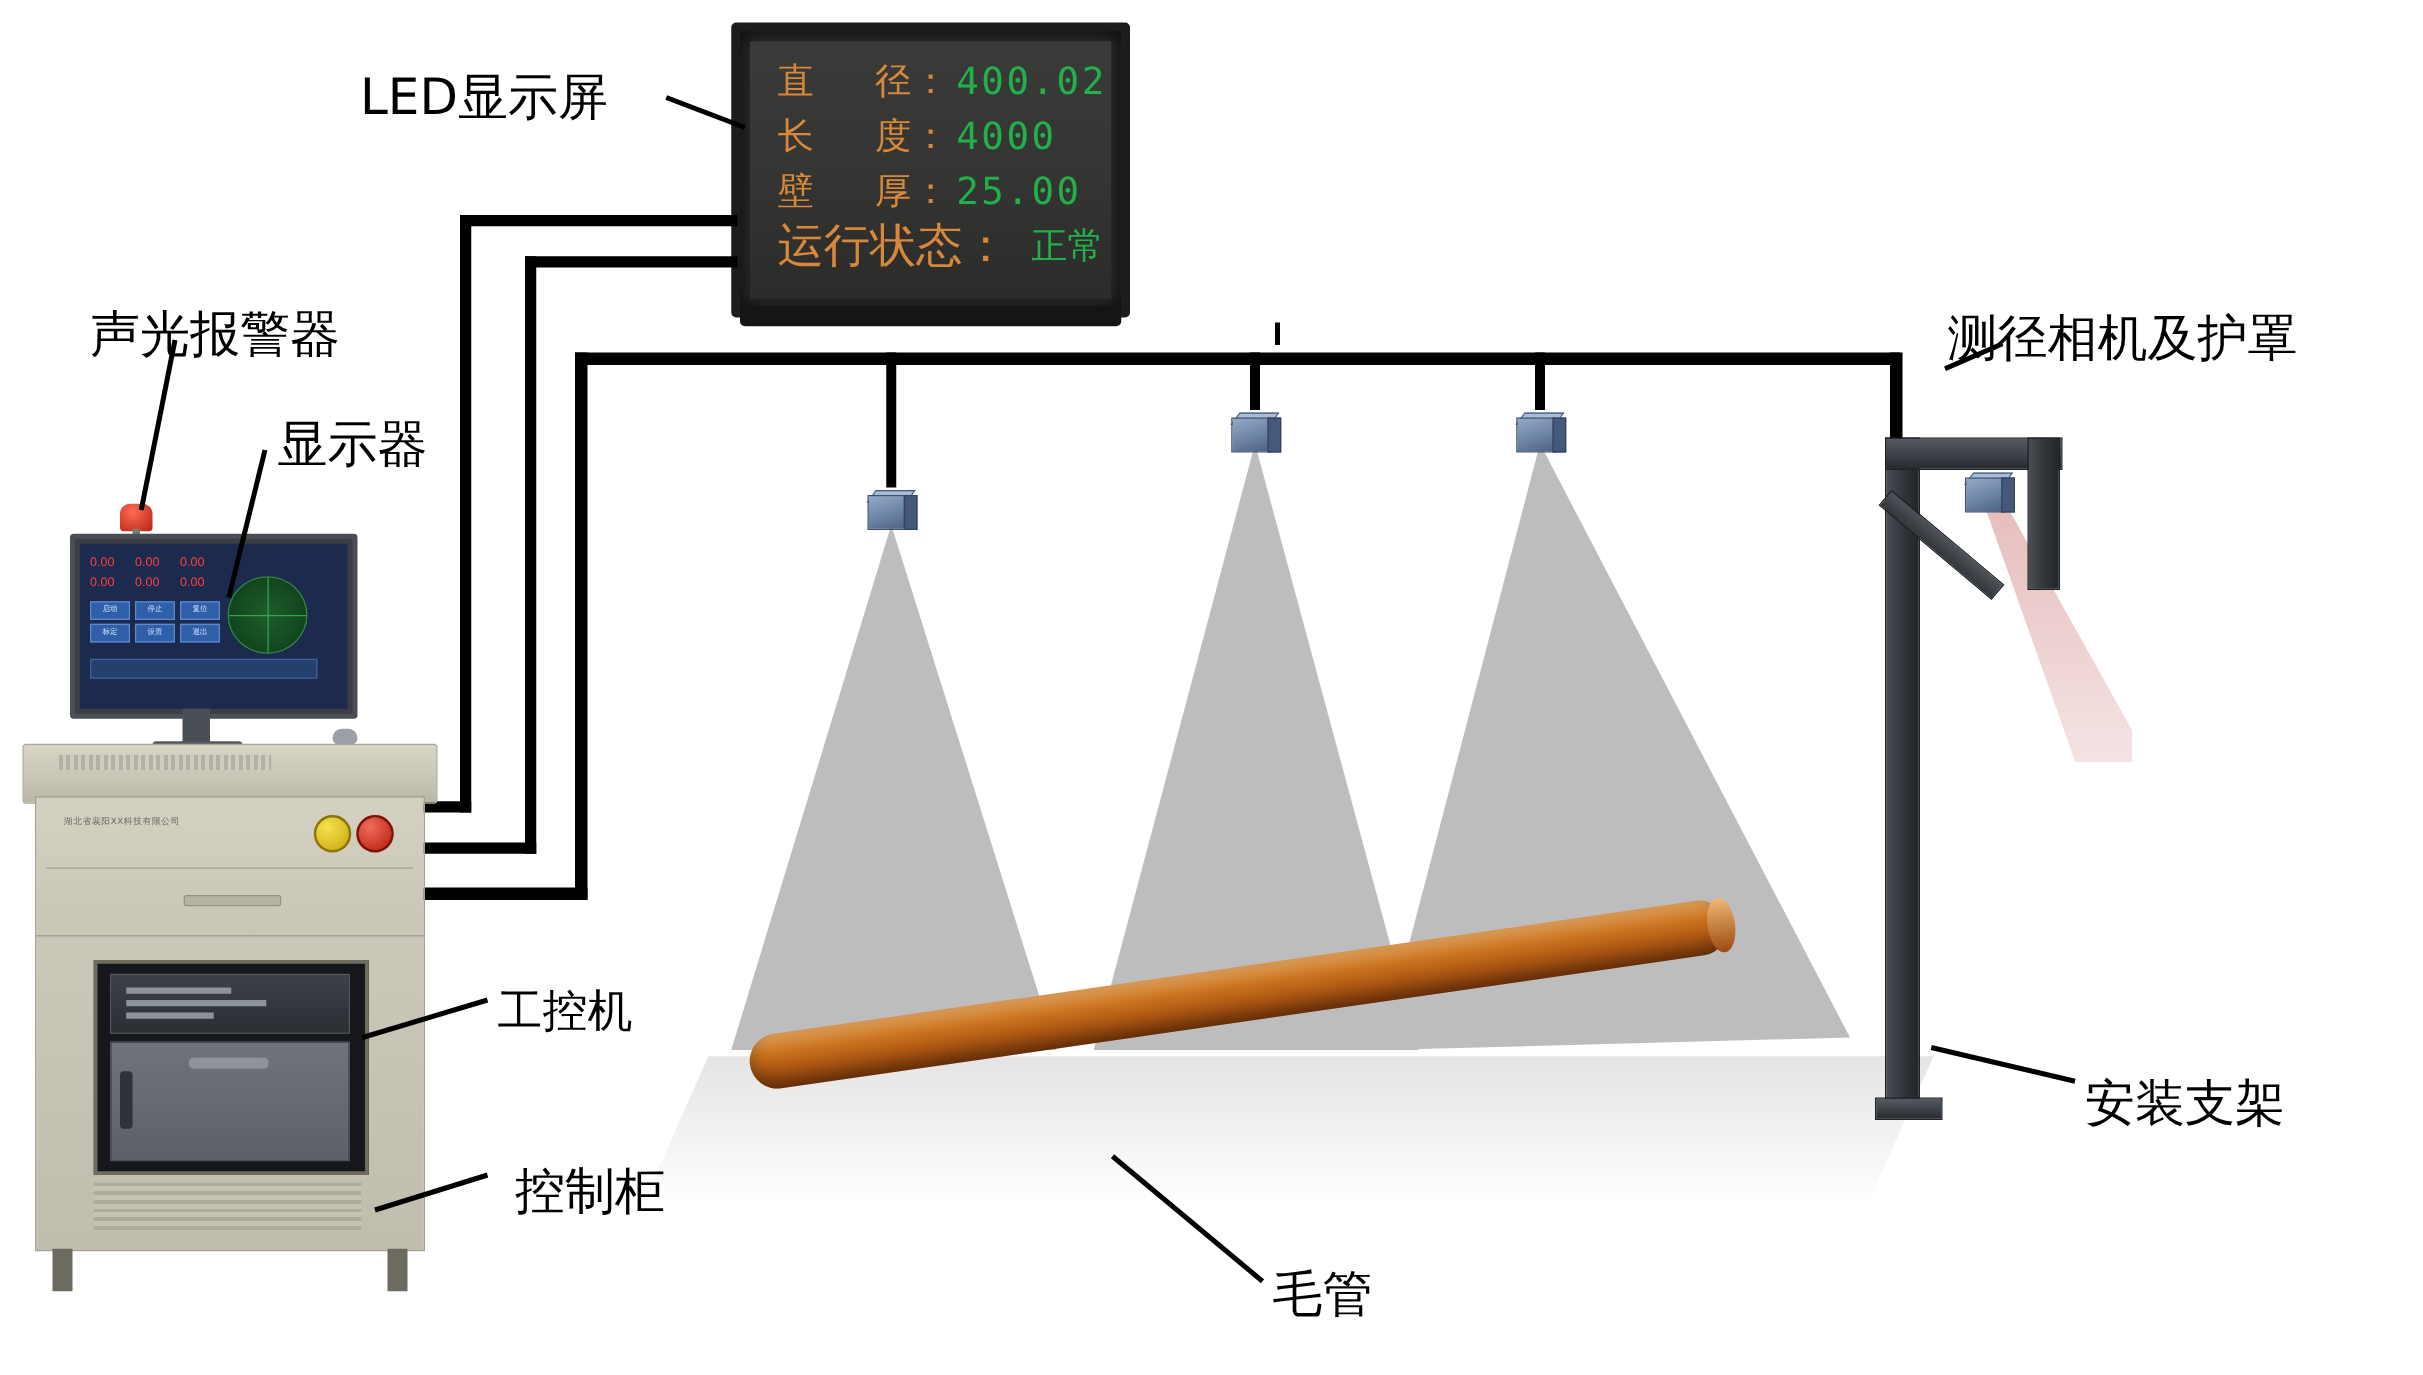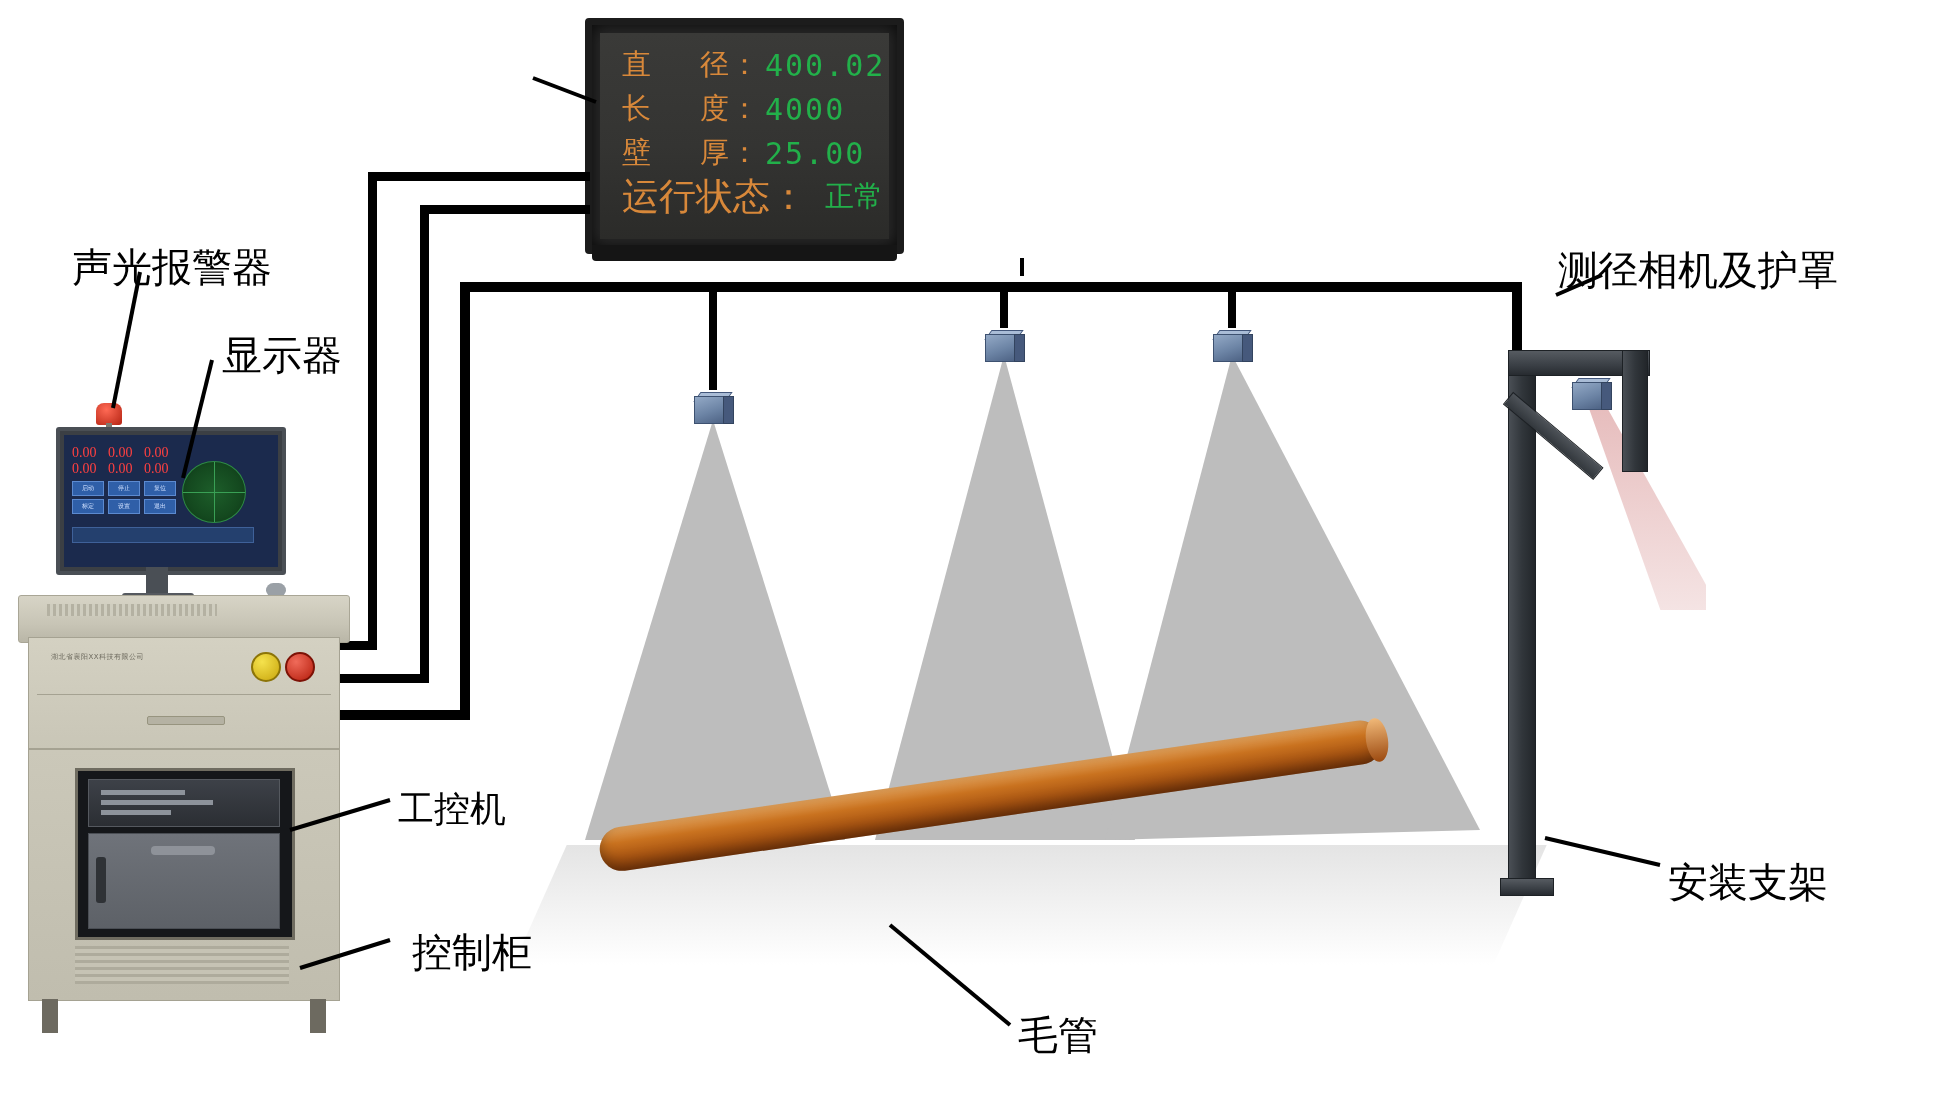--- a/index.html
+++ b/index.html
@@ -37,22 +37,22 @@
   .cable{position:absolute;background:#000;}
 
   
   #console{left:18px;top:405px;width:330px;height:640px;}
 
   
   #monitor-frame{position:absolute;left:38px;top:22px;width:222px;height:140px;
      background:#3b3f44;border:4px solid #4a4f55;border-radius:3px;}
   #monitor-screen{position:absolute;left:4px;top:4px;right:4px;bottom:4px;
      background:#1b2a4d;overflow:hidden;}
-  .mini-num{position:absolute;color:#ff4040;font-size:14px;
-     font-family:Liberation Serif, serif;}
+  .mini-num{position:absolute;color:#ff4040;font-size:10px;
+     font-family:Liberation Sans, sans-serif;}
   .mini-box{position:absolute;background:#2f5fa8;border:1px solid #5c8ad0;}
   .mini-box span{display:block;color:#cfe0ff;font-size:6px;text-align:center;line-height:11px;}
   #radar{position:absolute;left:118px;top:26px;width:62px;height:60px;border-radius:50%;
      background:radial-gradient(circle at 50% 50%,#1d5e2a 0%,#14491f 60%,#0d3315 100%);
      border:1px solid #2e8b45;}
   #radar:before{content:"";position:absolute;left:50%;top:0;width:1px;height:100%;background:#39a055;}
   #radar:after{content:"";position:absolute;top:50%;left:0;height:1px;width:100%;background:#39a055;}
   #monitor-stand{position:absolute;left:128px;top:162px;width:22px;height:28px;background:#4a4f55;}
   #monitor-base{position:absolute;left:104px;top:188px;width:72px;height:8px;
      background:#55595f;border-radius:3px;}
@@ -327,20 +327,21 @@
 
     <line x1="390" y1="800" x2="290" y2="830" stroke="#000" stroke-width="4"></line>
 
     <line x1="390" y1="940" x2="300" y2="968" stroke="#000" stroke-width="4"></line>
 
     <line x1="1660" y1="865" x2="1545" y2="838" stroke="#000" stroke-width="4"></line>
 
     <line x1="1010" y1="1025" x2="890" y2="925" stroke="#000" stroke-width="4"></line>
   </svg>
 
+  <div class="lbl" style="left:288px;top:50px;font-size:40px;">LED显示屏</div>
 
   <div class="lbl" style="left:72px;top:240px;font-size:40px;">声光报警器</div>
 
   <div class="lbl" style="left:180px;top:328px;font-size:40px;margin-left:42px;">显示器</div>
 
 
   <div class="lbl" style="left:1558px;top:243px;font-size:40px;">测径相机及护罩</div>
 
   <div class="lbl" style="left:398px;top:785px;font-size:36px;">工控机</div>
 

